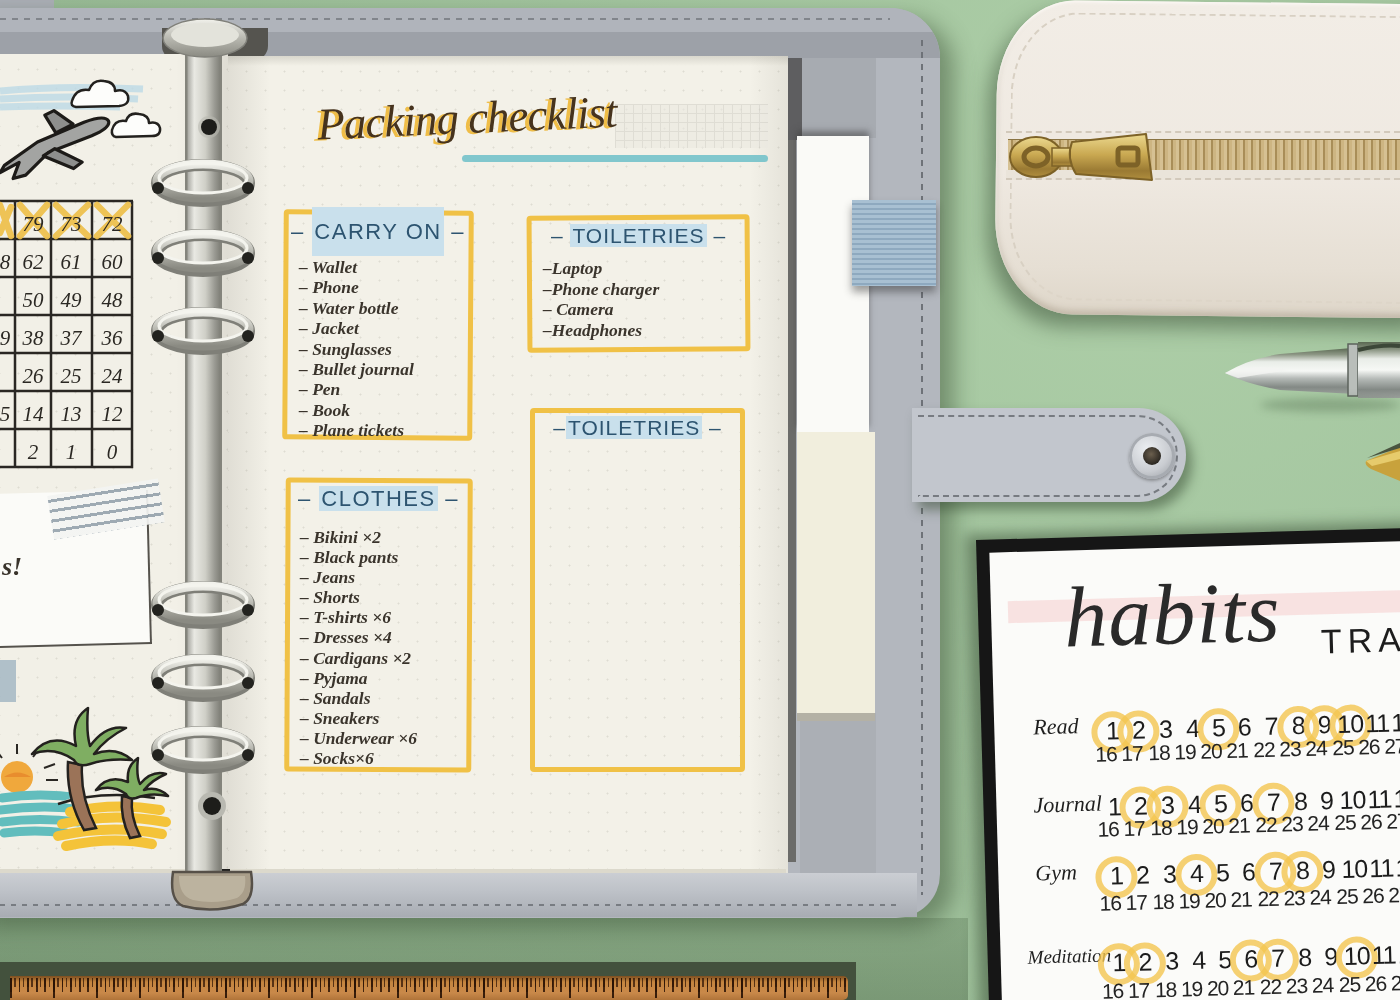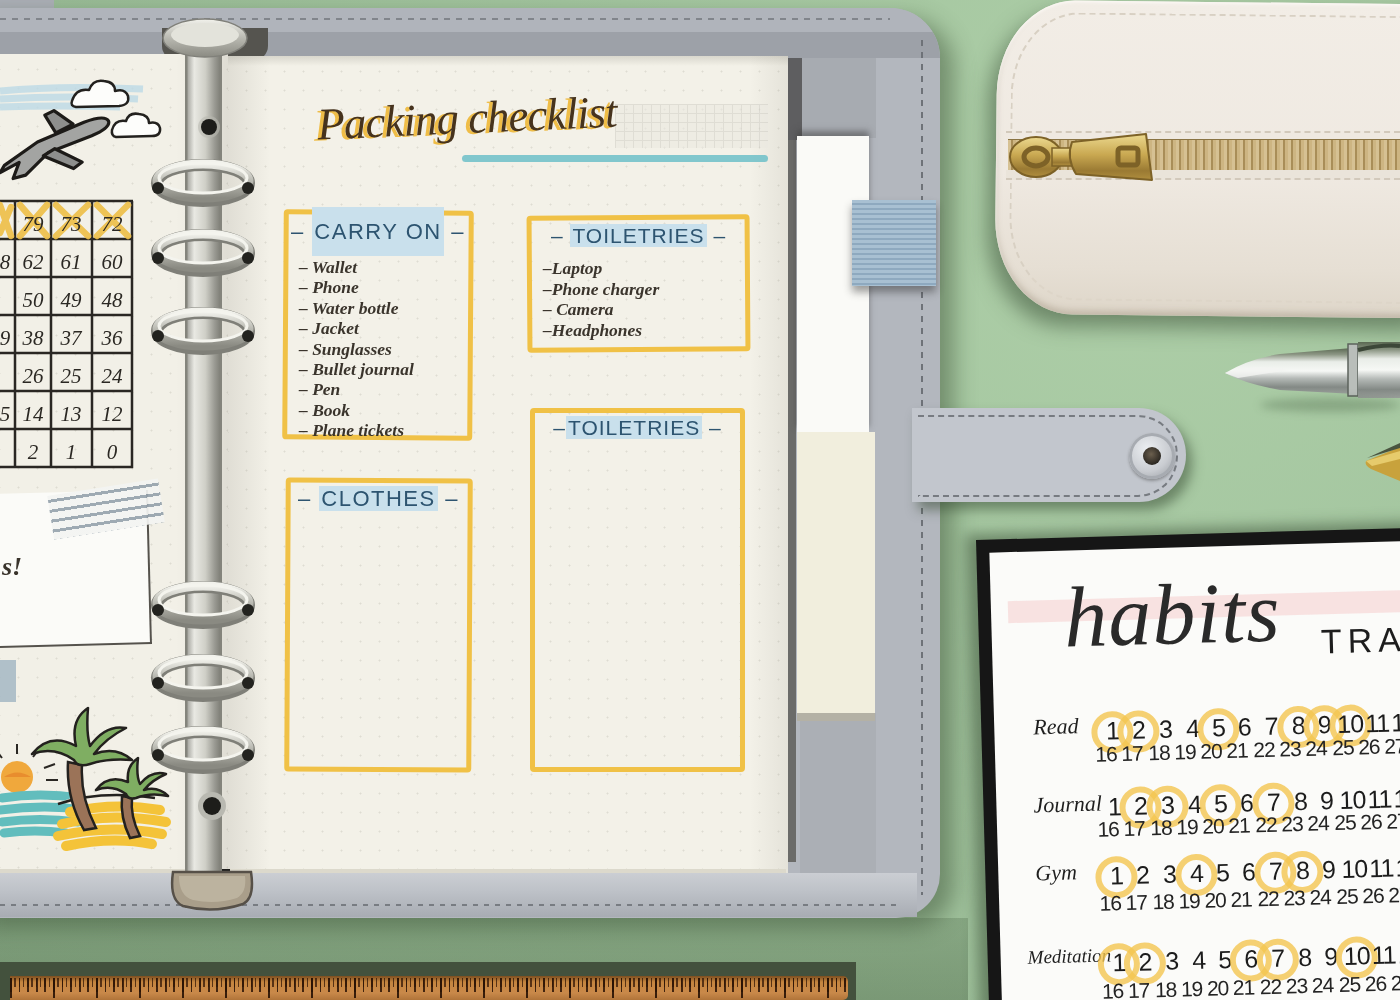--- a/index.html
+++ b/index.html
@@ -174,20 +174,32 @@
 –Headphones</div>
   <div class="abs hw li" style="left:299px;top:257px;font-size:17.5px;line-height:20.4px;white-space:pre;">– Wallet
 – Phone
 – Water bottle
 – Jacket
 – Sunglasses
 – Bullet journal
 – Pen
 – Book
 – Plane tickets</div>
+  <div class="abs hw li" style="left:300px;top:527px;font-size:17.5px;line-height:20.1px;white-space:pre;">– Bikini ×2
+– Black pants
+– Jeans
+– Shorts
+– T-shirts ×6
+– Dresses ×4
+– Cardigans ×2
+– Pyjama
+– Sandals
+– Sneakers
+– Underwear ×6
+– Socks×6</div>
 
   <svg class="abs" style="left:0px;top:55px;" width="185" height="810" viewBox="0 0 185 810">
 
     <path d="M0 36 Q60 30 143 34 M0 44 Q70 40 138 44 M0 52 Q55 50 120 52" stroke="#bcd9e6" stroke-width="7" fill="none" opacity=".8"></path>
 
     <path d="M72 46 q4-13 17-11 q4-11 15-9 q11 1 11 10 q10-3 13 5 q2 9-9 10 l-43 1 q-6-1-4-6z" fill="#fdfdfb" stroke="#23211e" stroke-width="2.5" stroke-linejoin="round"></path>
     <path d="M112 75 q3-11 14-9 q3-9 13-7 q10 1 10 9 q9-2 11 5 q1 8-8 8 l-36 1 q-5-1-4-7z" fill="#fdfdfb" stroke="#23211e" stroke-width="2.5" stroke-linejoin="round"></path>
 
     <g transform="rotate(-15 50 95)">
       <path d="M2 98 L40 84 L90 77 Q112 75 114 82 Q115 89 94 92 L48 97 L20 113 L7 113 L17 99 L-4 104 Z" fill="#a3a4a2" stroke="#1d1b18" stroke-width="3.2" stroke-linejoin="round"></path>

